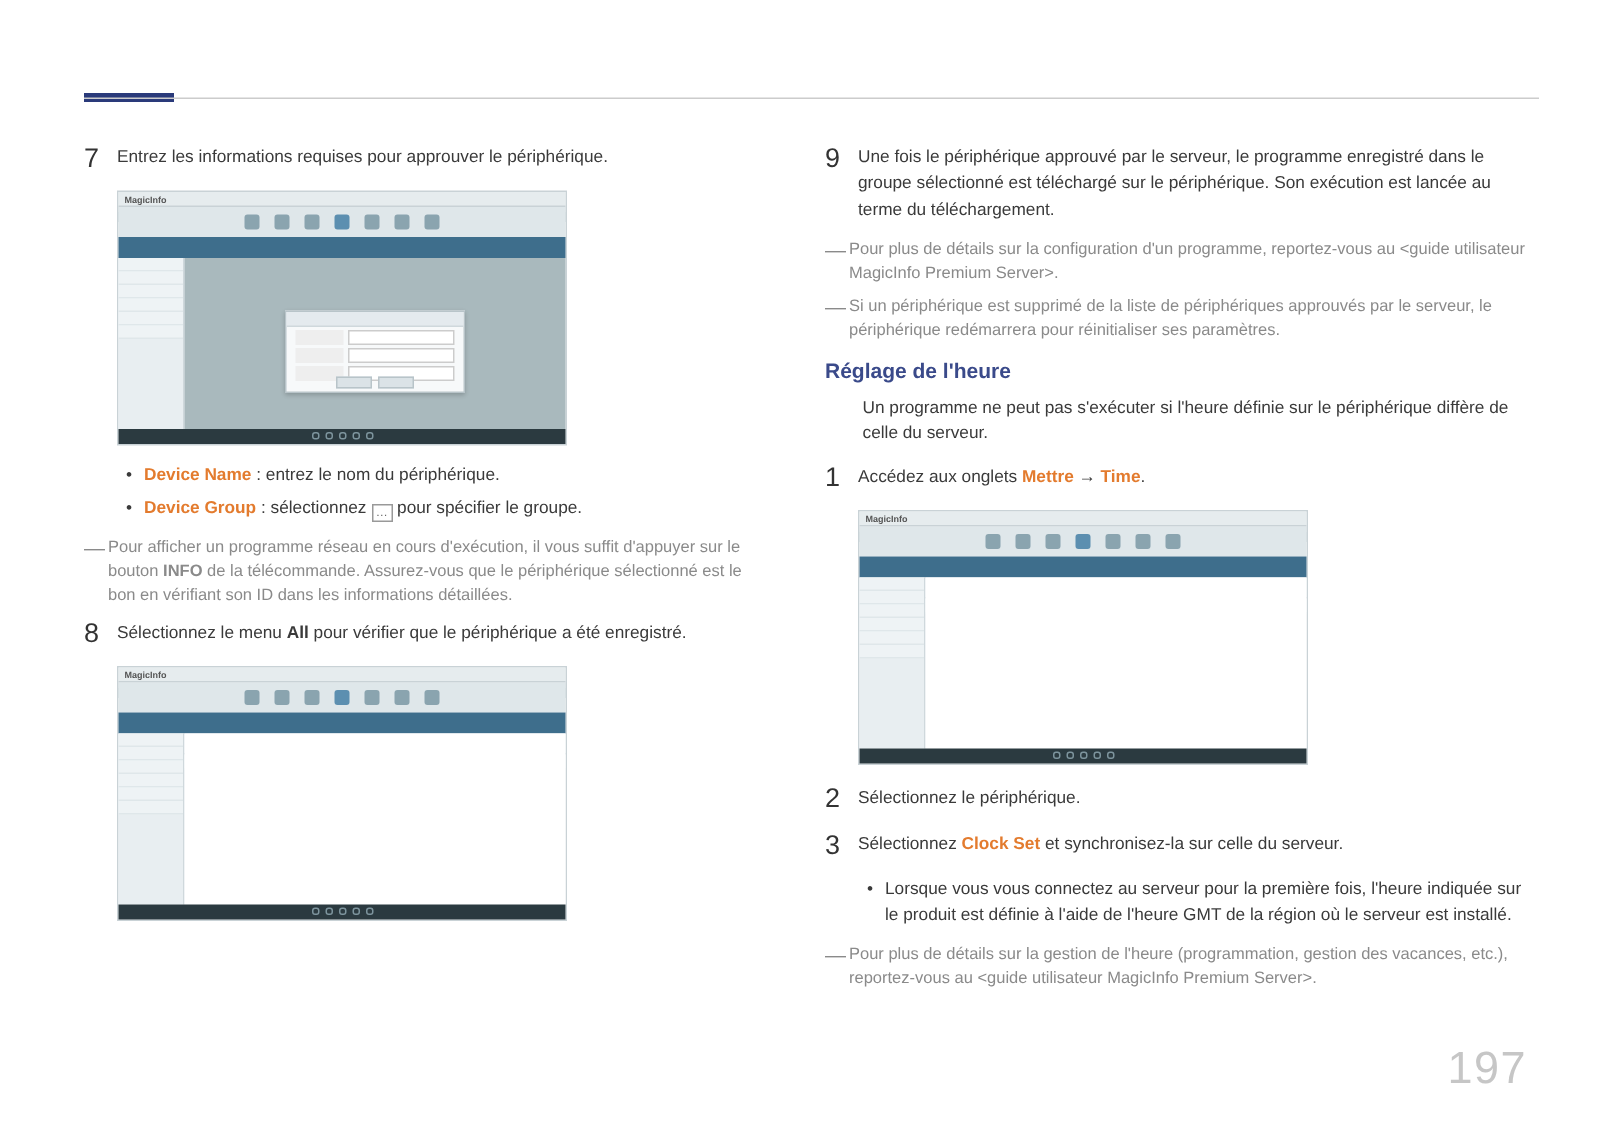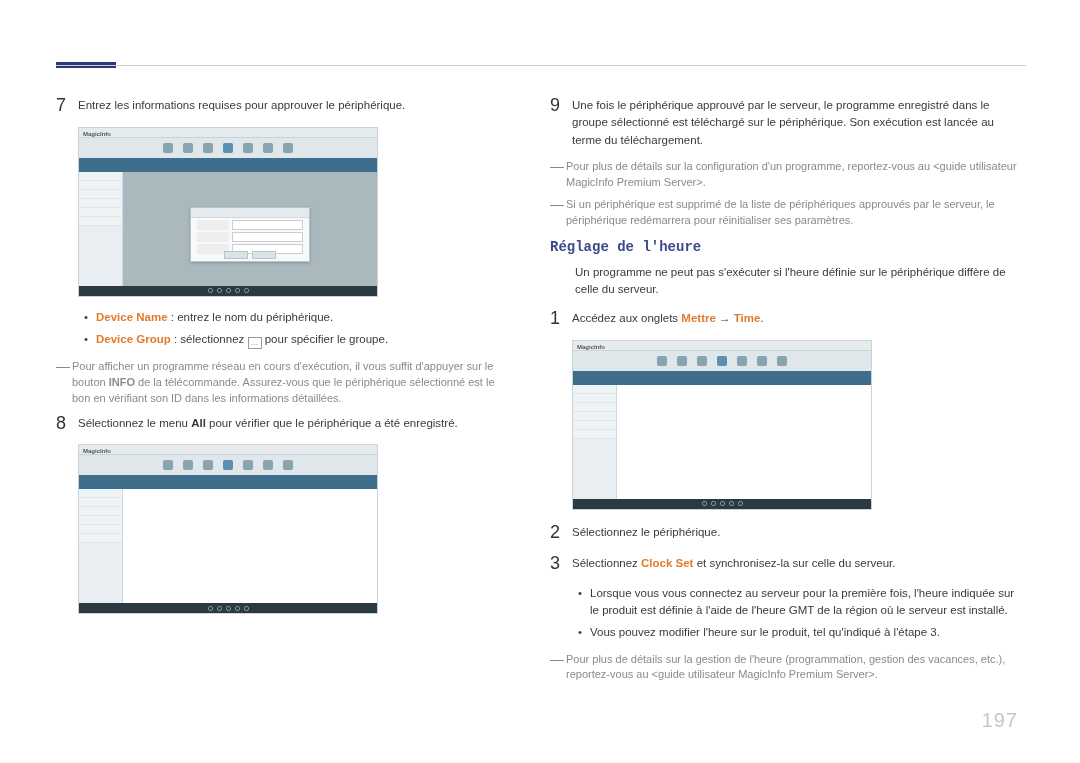--- a/index.html
+++ b/index.html
@@ -175,27 +175,26 @@
     flex:0 0 16px;
     text-align:left;
     font-size:14px;
     line-height:1.1;
   }
   .subhead {
     color:#3a4a8a;
     font-size:14px;
     font-weight:600;
     margin: 8px 0 6px 0;
-    font-family: Liberation Mono, monospace;
   }
   .pagenum {
     position:absolute;
     right:62px;
     bottom:28px;
-    font-size:20px;
+    font-size:30px;
     color:#c6c6c6;
     font-weight:300;
     letter-spacing:1px;
     text-align:center;
   }
 </style>
 </head>
 <body>
 
 <div class="header-rule-accent"></div>
@@ -381,21 +380,20 @@
 
   <div class="step">
     <div class="step-num">3</div>
     <div class="step-body">
       <span>Sélectionnez </span><span class="orange">Clock Set</span><span> et synchronisez-la sur celle du serveur.</span>
     </div>
   </div>
 
   <ul class="bullets">
     <li>Lorsque vous vous connectez au serveur pour la première fois, l'heure indiquée sur le produit est définie à l'aide de l'heure GMT de la région où le serveur est installé.</li>
-    <li>Vous pouvez modifier l'heure sur le produit, tel qu'indiqué à l'étape 3.</li>
   </ul>
 
   <div class="note">
     <span class="dash">―</span>
     <span>Pour plus de détails sur la gestion de l'heure (programmation, gestion des vacances, etc.), reportez-vous au &lt;guide utilisateur MagicInfo Premium Server&gt;.</span>
   </div>
 
 </div>
 
 <div class="pagenum">197</div>

